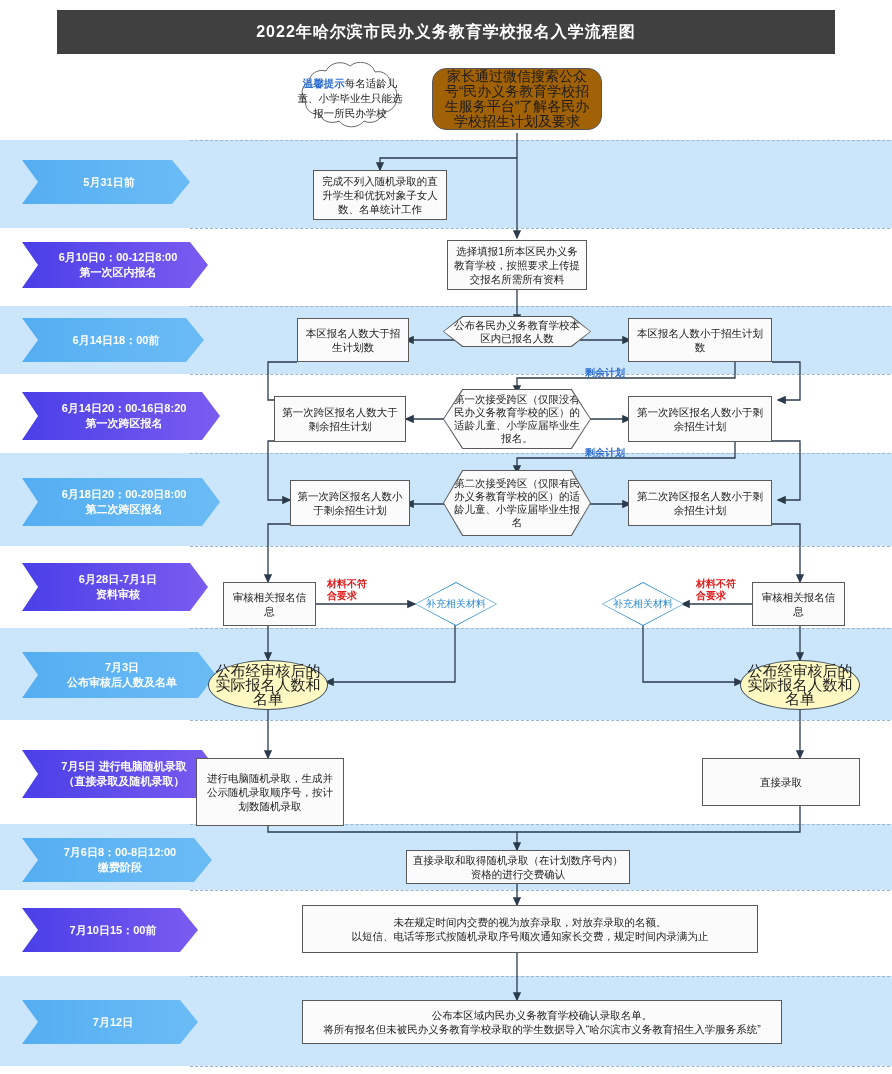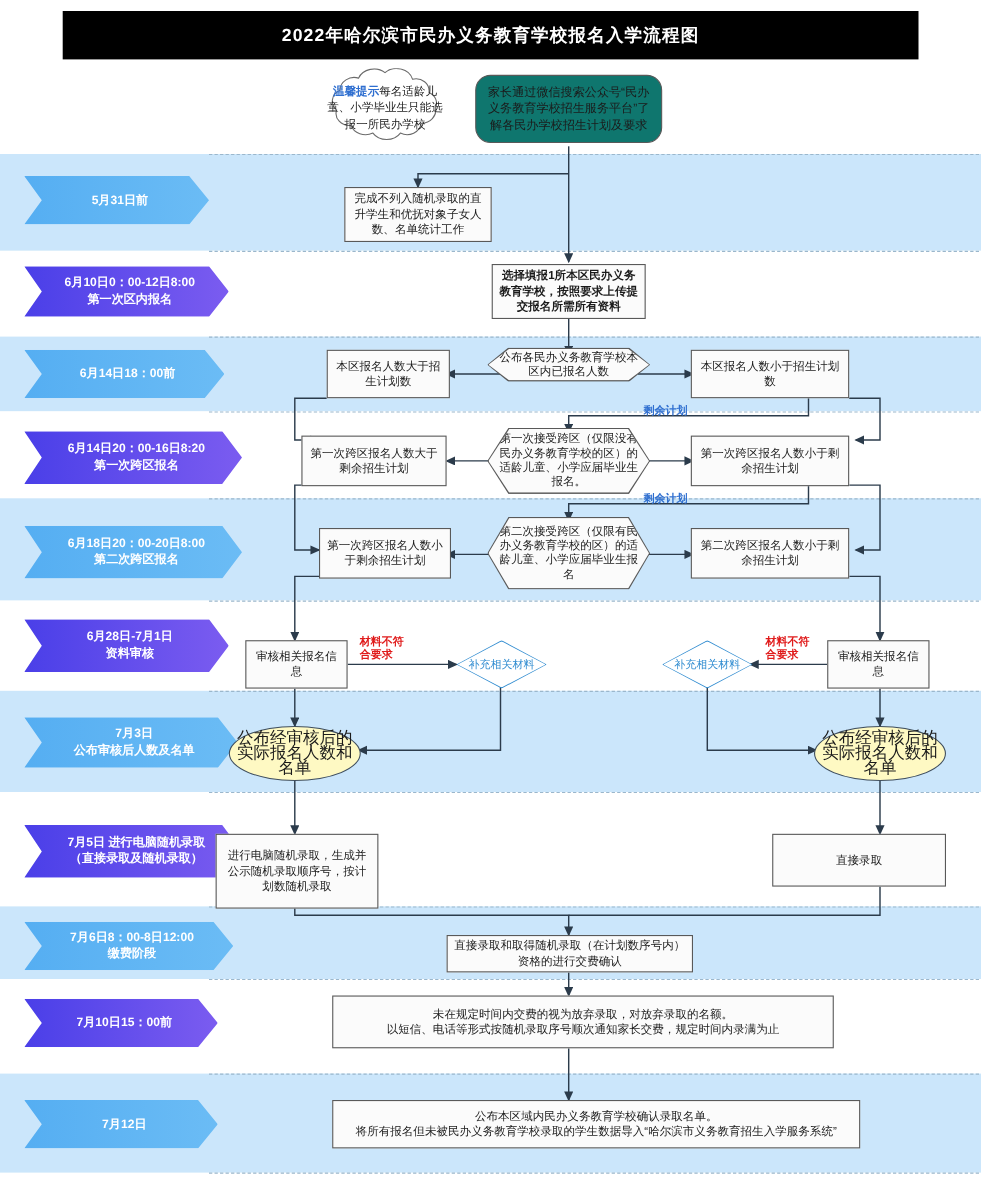--- a/index.html
+++ b/index.html
@@ -7,21 +7,21 @@
     width:892px;height:1074px;
     background:#ffffff;
     font-family:"Liberation Sans","DejaVu Sans",sans-serif;
     overflow:hidden;
   }
   #root{position:relative;width:892px;height:1074px;}
 
   
   .title-bar{
     position:absolute;left:57px;top:10px;width:778px;height:44px;
-    background:#000000;
+    background:#404040;
     display:flex;align-items:center;justify-content:center;
     color:#ffffff;font-size:16px;font-weight:bold;letter-spacing:1px;
   }
 
   
   .band{position:absolute;left:0;width:892px;}
   .band.tint{background:#cbe6fb;}
   .band.plain{background:#ffffff;}
 
   
@@ -87,23 +87,23 @@
     display:flex;align-items:center;justify-content:center;text-align:center;
     font-size:10.5px;line-height:15px;color:#1b1b1b;
     padding:4px 12px;box-sizing:border-box;
   }
   .cloud-svg{position:absolute;left:0;top:0;}
   .cloud-txt{position:relative;z-index:2;}
   .hl{color:#2f6fd0;font-weight:bold;}
 
   .rounded{
     position:absolute;box-sizing:border-box;
-    border:1px solid #595959;border-radius:14px;background:#0f766e;
+    border:1px solid #595959;border-radius:14px;background:#a16207;
     display:flex;align-items:center;justify-content:center;text-align:center;
-    font-size:11px;line-height:15px;color:#1b1b1b;padding:4px 8px;
+    font-size:14px;line-height:15px;color:#1b1b1b;padding:4px 8px;
   }
 
   
   .elabel{position:absolute;font-size:10px;font-weight:bold;white-space:nowrap;}
   .elabel.blue{color:#2f6fd0;}
   .elabel.red{color:#e01b1b;line-height:12px;white-space:pre-line;text-align:left;}
 
   
   #wires{position:absolute;left:0;top:0;width:892px;height:1074px;pointer-events:none;}
 </style>
@@ -231,21 +231,21 @@
 公布审核后人数及名单</div>
   <div class="chev purple" style="left:22px;top:750px;width:198px;height:48px;white-space:pre-line;">7月5日 进行电脑随机录取
 （直接录取及随机录取）</div>
   <div class="chev blue" style="left:22px;top:838px;width:190px;height:44px;white-space:pre-line;">7月6日8：00-8日12:00
 缴费阶段</div>
   <div class="chev purple" style="left:22px;top:908px;width:176px;height:44px;">7月10日15：00前</div>
   <div class="chev blue" style="left:22px;top:1000px;width:176px;height:44px;">7月12日</div>
 
   <div class="node rect" style="left:313px;top:170px;width:134px;height:50px;">完成不列入随机录取的直升学生和优抚对象子女人数、名单统计工作</div>
 
-  <div class="node rect" style="left:447px;top:240px;width:140px;height:50px;font-weight:bold;">选择填报1所本区民办义务教育学校，按照要求上传提交报名所需所有资料</div>
+  <div class="node rect" style="left:447px;top:240px;width:140px;height:50px;">选择填报1所本区民办义务教育学校，按照要求上传提交报名所需所有资料</div>
 
   <div class="hexwrap" style="left:443px;top:316px;width:148px;height:31px;">
     <div class="hexborder"></div>
     <div class="hexfill">公布各民办义务教育学校本区内已报名人数</div>
   </div>
   <div class="node rect" style="left:297px;top:318px;width:112px;height:44px;">本区报名人数大于招生计划数</div>
   <div class="node rect" style="left:628px;top:318px;width:144px;height:44px;">本区报名人数小于招生计划数</div>
   <div class="elabel blue" style="left:585px;top:366px;">剩余计划</div>
 
   <div class="hexwrap" style="left:443px;top:389px;width:148px;height:60px;">

